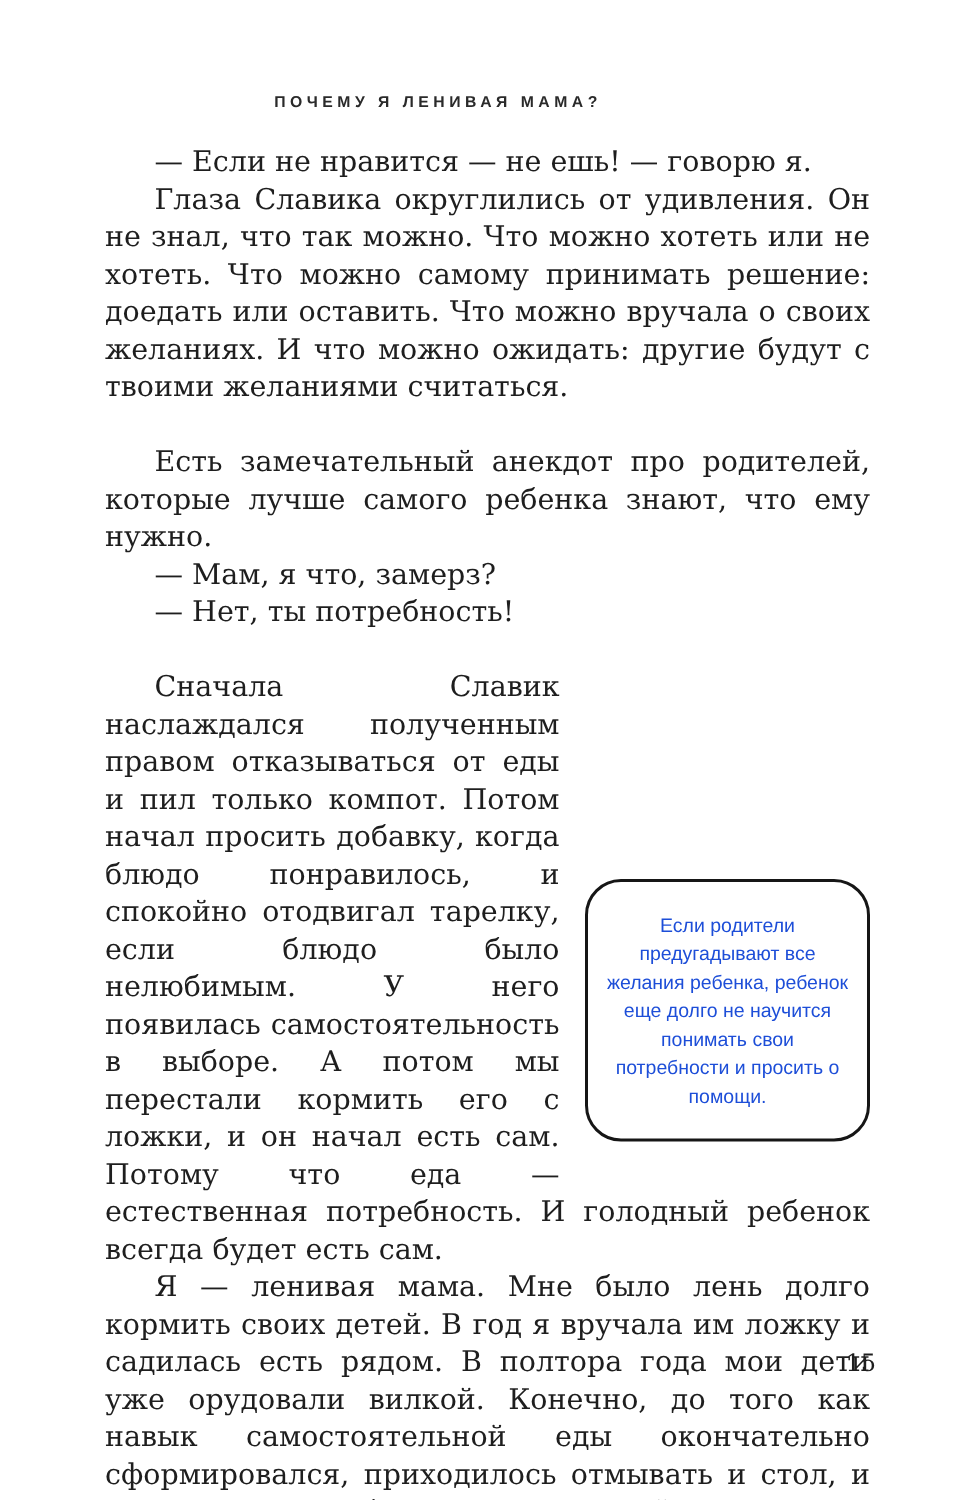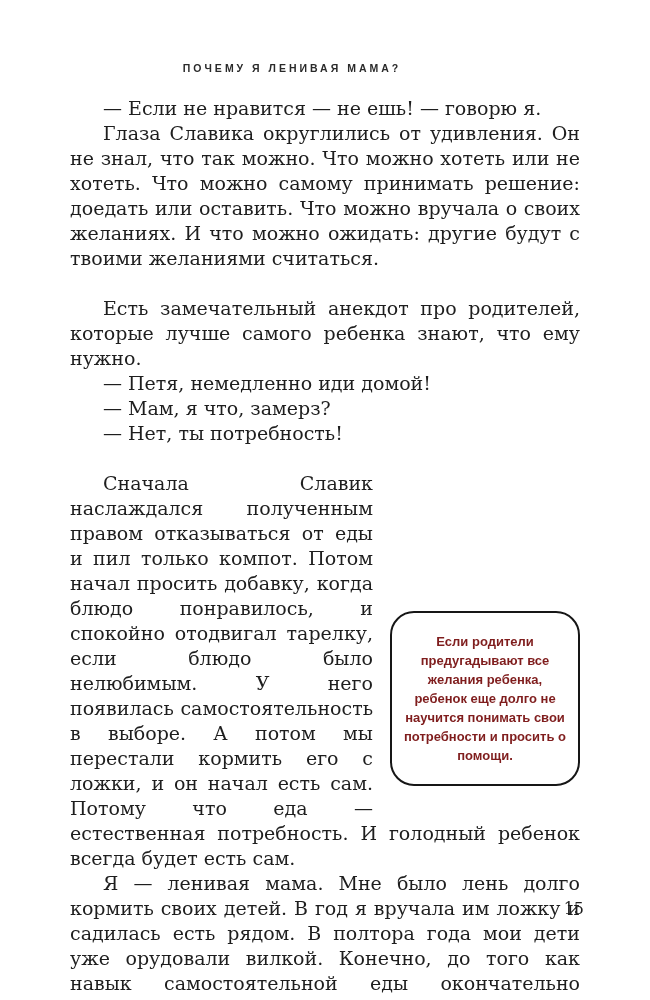--- a/index.html
+++ b/index.html
@@ -45,26 +45,26 @@
     float:right;
     width:190px;
     margin:140px 0 20px 17px;
     padding:19px 10px;
     border:2px solid #161616;
     border-radius:24px;
     background:#ffffff;
   }
   .callout-text {
     font-family:"Liberation Sans", sans-serif;
-    font-weight:700;
+    font-weight:400;
     font-size:13px;
     line-height:19px;
     text-align:center;
     text-indent:0;
-    color:#7f1d1d;
+    color:#1d4ed8;
   }
   .page-footer {
     position:absolute;
     top:899px; left:0; width:100%;
     text-align:right;
     font-family:"DejaVu Serif", serif;
     font-size:16px;
     color:#1e1e1e;
   }
 </style>
@@ -78,21 +78,20 @@
   </header>
 
   <main class="body-text" lang="ru">
 
     <p class="para">— Если не нравится — не ешь! — говорю я.</p>
 
     <p class="para">Глаза Славика округлились от удивления. Он не знал, что так можно. Что можно хотеть или не хотеть. Что можно самому принимать решение: доедать или оставить. Что можно вручала о своих желаниях. И что можно ожидать: другие будут с твоими желаниями считаться.</p>
 
     <div class="block">
       <p class="para">Есть замечательный анекдот про родителей, которые лучше самого ребенка знают, что ему нужно.</p>
-      <p class="para">— Петя, немедленно иди домой!</p>
       <p class="para">— Мам, я что, замерз?</p>
       <p class="para">— Нет, ты потребность!</p>
     </div>
 
     <div class="block">
       <aside class="callout">
         <p class="callout-text">Если родители предугадывают все желания ребенка, ребенок еще долго не научится понимать свои потребности и просить о помощи.</p>
       </aside>
       <p class="para">Сначала Славик наслаждался полученным правом отказываться от еды и пил только компот. Потом начал просить добавку, когда блюдо понравилось, и спокойно отодвигал тарелку, если блюдо было нелюбимым. У него появилась самостоятельность в выборе. А потом мы перестали кормить его с ложки, и он начал есть сам. Потому что еда — естественная потребность. И голодный ребенок всегда будет есть сам.</p>
       <p class="para">Я — ленивая мама. Мне было лень долго кормить своих детей. В год я вручала им ложку и садилась есть рядом. В полтора года мои дети уже орудовали вилкой. Конечно, до того как навык самостоятельной еды окончательно сформировался, приходилось отмывать и стол, и пол, и самого ребенка после каждой трапезы. Но это мой осознанный выбор между «лень</p>

